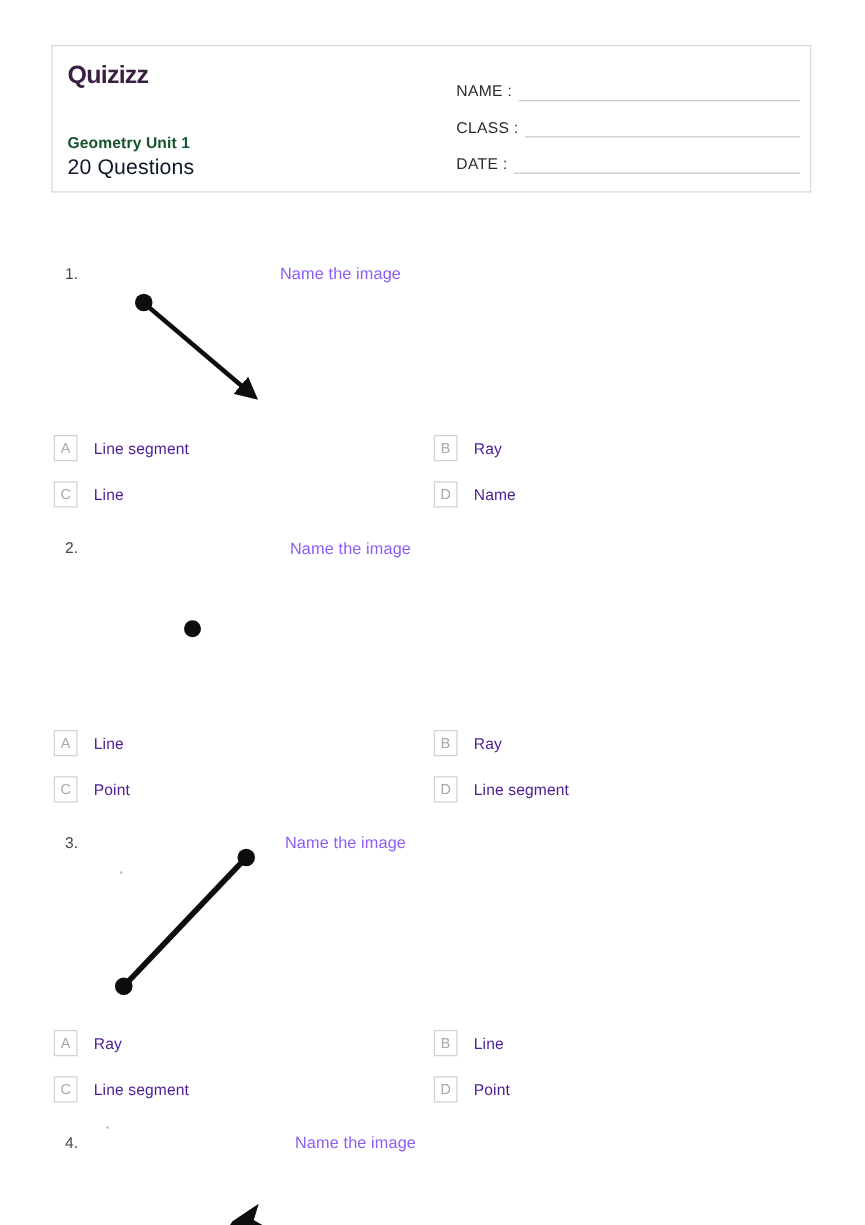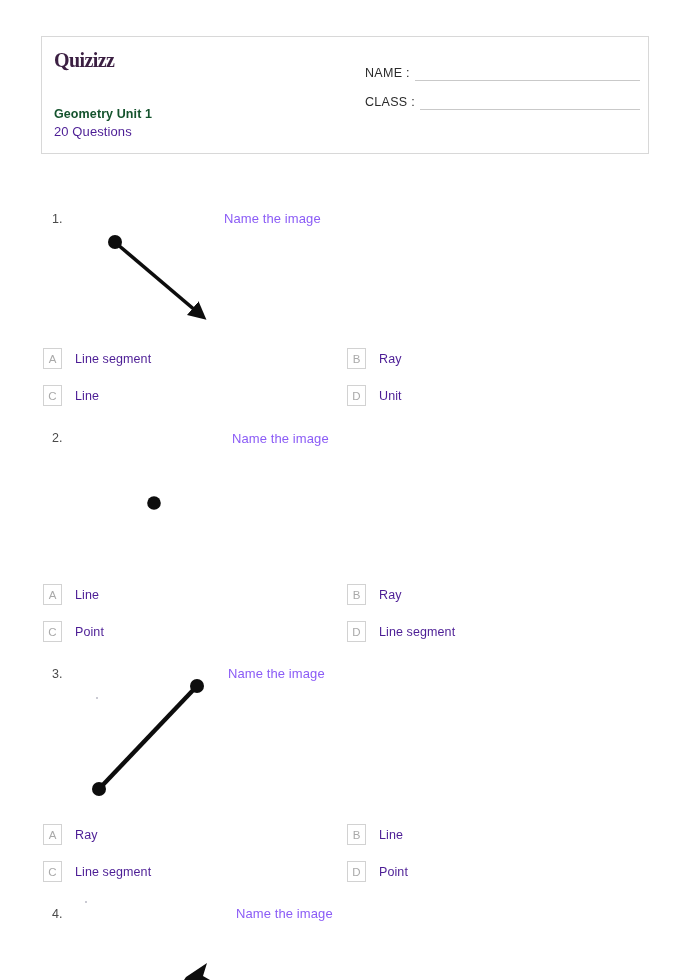--- a/index.html
+++ b/index.html
@@ -30,37 +30,36 @@
   }
   .brand-logo {
     position: absolute;
     left: 12px;
     top: 13px;
     font-size: 20px;
     font-weight: bold;
     letter-spacing: -0.6px;
     color: #3b1f42;
     line-height: 1;
-    font-family: Liberation Serif, serif;
   }
   .quiz-title {
     position: absolute;
     left: 12px;
     top: 70px;
     font-size: 12.5px;
     font-weight: bold;
     color: #14532d;
     letter-spacing: 0.1px;
   }
   .quiz-subtitle {
     position: absolute;
     left: 12px;
     top: 87px;
-    font-size: 13px;
-    color: #4c1d95;
+    font-size: 17px;
+    color: #0f172a;
     letter-spacing: 0.1px;
   }
 
   .field-row {
     position: absolute;
     left: 323px;
     width: 275px;
     height: 22px;
     display: flex;
     align-items: flex-end;
@@ -151,20 +150,24 @@
   <div class="quiz-subtitle">20 Questions</div>
 
   <div class="field-row r1">
     <span class="field-label">NAME :</span>
     <span class="field-line"></span>
   </div>
   <div class="field-row r2">
     <span class="field-label">CLASS :</span>
     <span class="field-line"></span>
   </div>
+  <div class="field-row r3">
+    <span class="field-label">DATE  :</span>
+    <span class="field-line"></span>
+  </div>
 </div>
 
 <div class="question">
   <span class="q-num" style="left:52px; top:212px;">1.</span>
   <span class="q-prompt" style="left:224px; top:211px;">Name the image</span>
 
   <div class="q-figure" style="left:100px; top:228px;">
     <svg width="120" height="100" viewBox="0 0 120 100">
       <defs>
         <marker id="arrowheadQ1" markerWidth="5" markerHeight="5" refX="1.2" refY="2.5" orient="auto">
@@ -183,21 +186,21 @@
   <div class="opt" style="left:347px; top:348px;">
     <span class="opt-badge">B</span>
     <span class="opt-text">Ray</span>
   </div>
   <div class="opt" style="left:43px; top:385px;">
     <span class="opt-badge">C</span>
     <span class="opt-text">Line</span>
   </div>
   <div class="opt" style="left:347px; top:385px;">
     <span class="opt-badge">D</span>
-    <span class="opt-text">Unit</span>
+    <span class="opt-text">Name</span>
   </div>
 </div>
 
 <div class="question">
   <span class="q-num" style="left:52px; top:431px;">2.</span>
   <span class="q-prompt" style="left:232px; top:431px;">Name the image</span>
 
   <div class="q-figure" style="left:130px; top:480px;">
     <svg width="50" height="46" viewBox="0 0 50 46">
       <circle cx="24" cy="23" r="6.8" fill="#0d0d0d"></circle>

